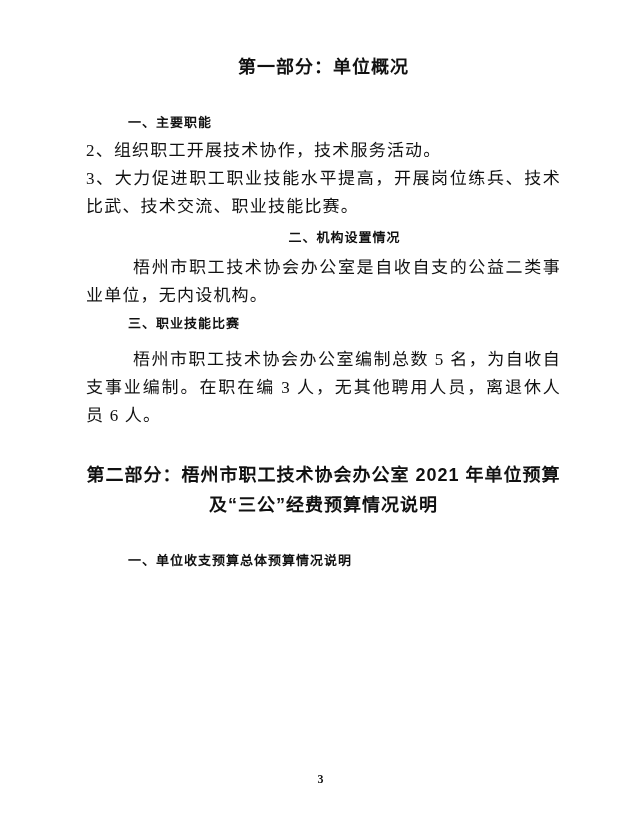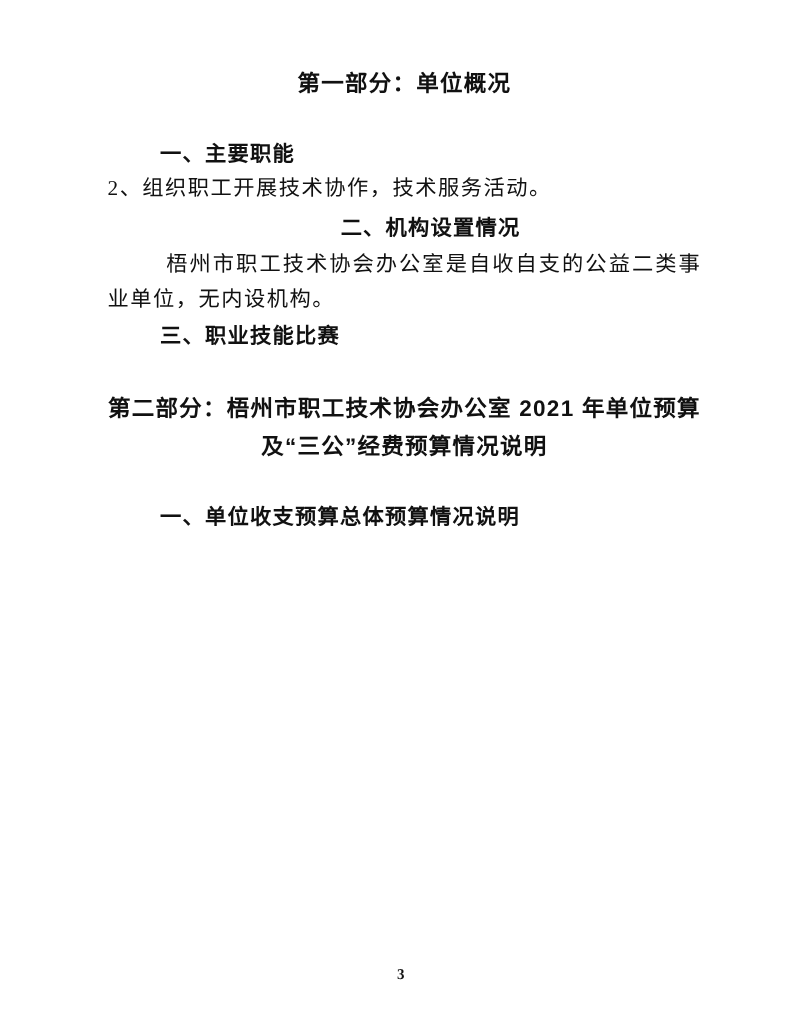--- a/index.html
+++ b/index.html
@@ -25,23 +25,23 @@
     line-height: 26px;
     letter-spacing: 1px;
     text-align: center;
     margin: 0;
   }
   .part-title.second {
     line-height: 30px;
     margin-top: 30px;
   }
   .sec-heading {
-    font-family: Liberation Sans, sans-serif;
+    font-family: Liberation Mono, monospace;
     font-weight: bold;
-    font-size: 17px;
+    font-size: 13px;
     line-height: 26px;
     letter-spacing: 1px;
     text-indent: 42px;
     margin: 0;
   }
   .sec-heading.g1 { margin-top: 31px; }
   .sec-heading.g2 { margin-top: 5px; text-align: center; }
   .sec-heading.g3 { margin-top: 2px; }
   .sec-heading.g4 { margin-top: 29px; }
   .body-para {
@@ -74,27 +74,29 @@
 
 <div class="page">
 
   <h1 class="part-title">第一部分：单位概况</h1>
 
   <h2 class="sec-heading g1">一、主要职能</h2>
 
 
   <p class="body-para">2、组织职工开展技术协作，技术服务活动。</p>
 
+  <p class="body-para">3、大力促进职工职业技能水平提高，开展岗位练兵、技术比武、技术交流、职业技能比赛。</p>
 
   <h2 class="sec-heading g2">二、机构设置情况</h2>
 
   <p class="body-para ind m2">梧州市职工技术协会办公室是自收自支的公益二类事业单位，无内设机构。</p>
 
   <h2 class="sec-heading g3">三、职业技能比赛</h2>
 
+  <p class="body-para ind m8">梧州市职工技术协会办公室编制总数 5 名，为自收自支事业编制。在职在编 3 人，无其他聘用人员，离退休人员 6 人。</p>
 
   <h1 class="part-title second">第二部分：梧州市职工技术协会办公室 2021 年单位预算及“三公”经费预算情况说明</h1>
 
   <h2 class="sec-heading g4">一、单位收支预算总体预算情况说明</h2>
 
 
   <div class="page-number">3</div>
 
 </div>
 

